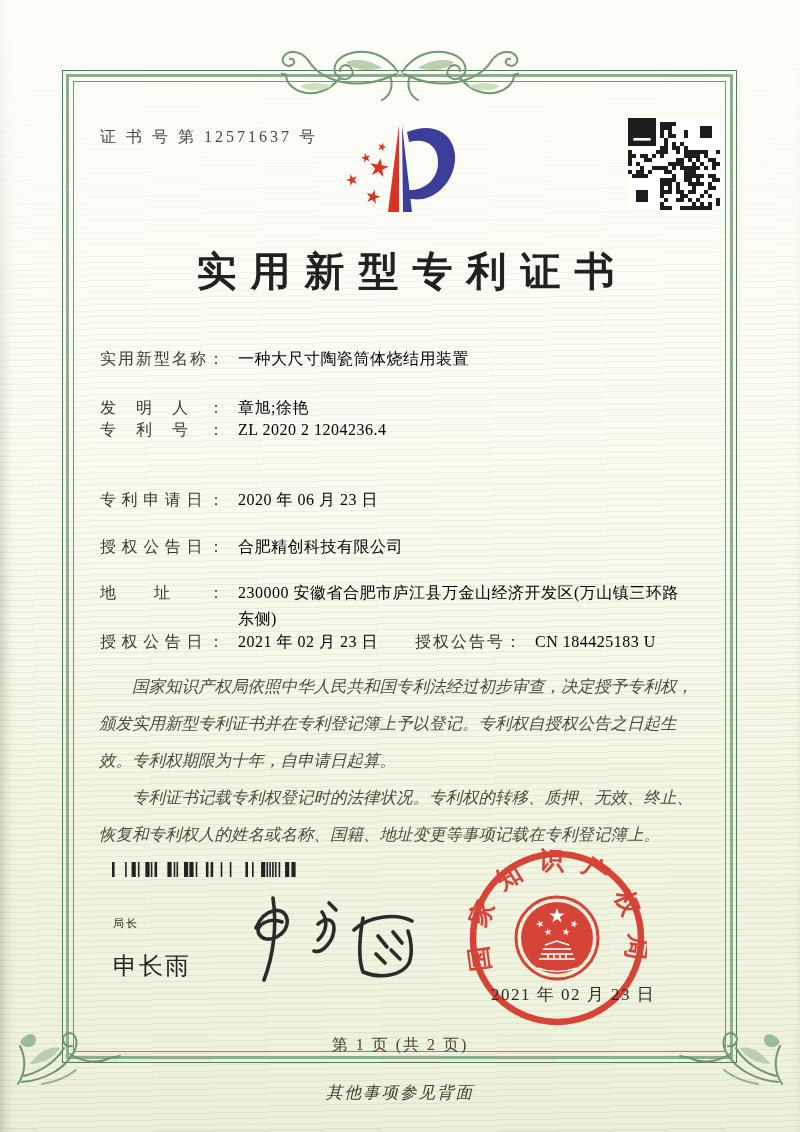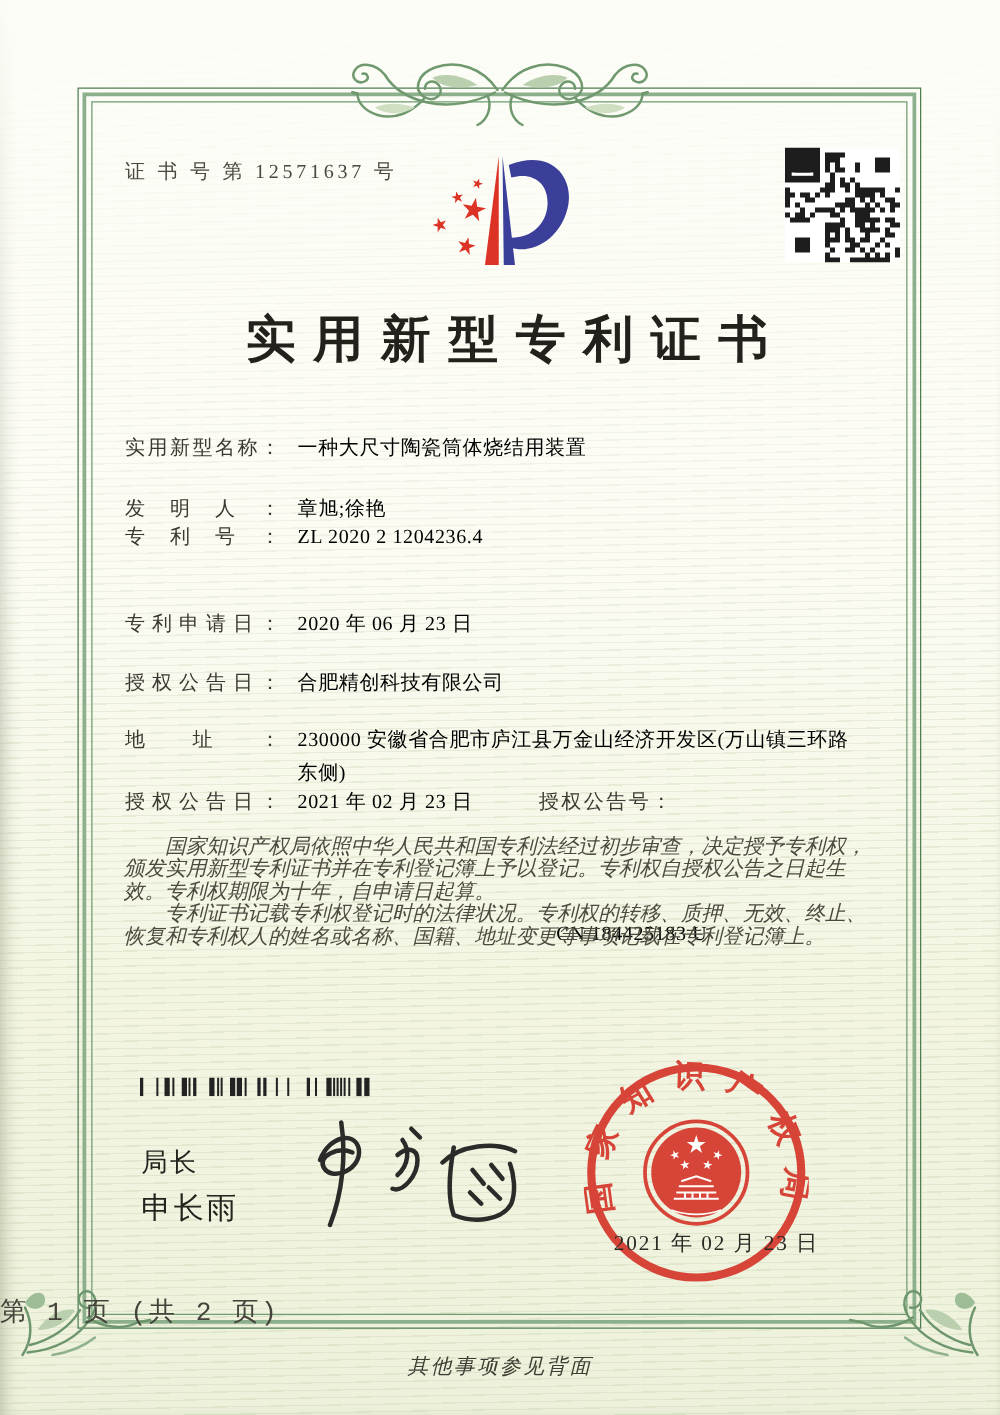--- a/index.html
+++ b/index.html
@@ -19,33 +19,33 @@
   .frame::before{ content:''; position:absolute; inset:3px; border:3px solid #8cb08b; }
   .frame::after{ content:''; position:absolute; inset:10px; border:1px solid #6f9b72; }
 
   .abs{ position:absolute; }
   .cert-no{ left:100px; top:127px; font-size:16px; letter-spacing:3px; color:#4a4840; }
   .title{ left:0; right:0; top:244px; text-align:center; font-size:40px; font-weight:600;
           letter-spacing:14px; color:#23211c; text-indent:14px;padding-left:11px; }
   .frow{ position:absolute; left:100px; width:602px; display:flex; align-items:flex-start; line-height:26px; }
   .flabel{ flex:0 0 124px; width:124px; text-align:justify; text-align-last:justify; color:#3a382f; }
   .fvalue{ margin-left:14px; letter-spacing:.5px; max-width:450px; }
-  .pair2{ position:absolute; left:331px; top:0; display:flex;flex-direction:column; }
+  .pair2{ position:absolute; left:315px; top:0; display:flex; }
   .pair2 .flabel{ flex:0 0 106px; width:106px; }
 
-  .bodytext{ left:99px; width:604px; color:#4c4a3f; font-size:16.5px; line-height:18px;
+  .bodytext{ left:99px; width:604px; color:#4c4a3f; font-size:16.5px; line-height:37px;
              font-style:italic; }
   .bodytext p{ text-indent:2em; }
 
   .officer-title{ left:113px; top:916px; font-family:"Liberation Sans","DejaVu Sans",sans-serif;
-                  font-size:21px; color:#24241f; letter-spacing:2px; }
+                  font-size:11px; color:#24241f; letter-spacing:2px; }
   .officer-name{ left:113px; top:950px; font-family:"Liberation Sans","DejaVu Sans",sans-serif;
                  font-size:24px; color:#24241f; letter-spacing:2px; }
   .seal-date{ left:491px; top:983px; font-size:17px; letter-spacing:1.5px; color:#2c2a25; z-index:5; }
-  .page-num{ left:0; right:0; top:1035px; font-size:21px; color:#44423a; letter-spacing:2px;font-family:Liberation Mono, monospace; }
+  .page-num{ left:0; right:0; top:1035px; text-align:center; font-size:16px; color:#44423a; letter-spacing:2px; }
   .back-note{ left:0; right:0; top:1082px; text-align:center; font-size:16.5px; color:#3e3c33;
               font-style:italic; letter-spacing:2px; }
   svg{ display:block; }
 </style>
 </head>
 <body>
 
 <div class="page">
 
   <div class="frame"></div>

